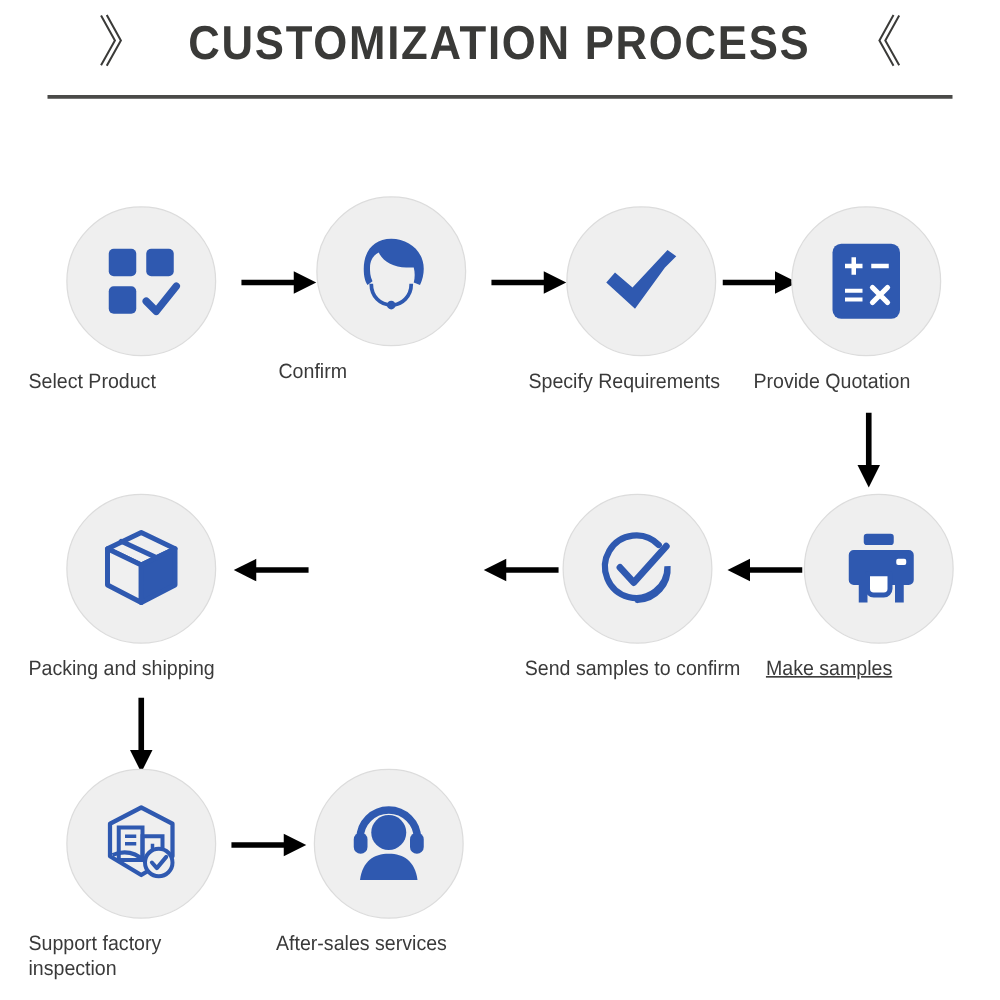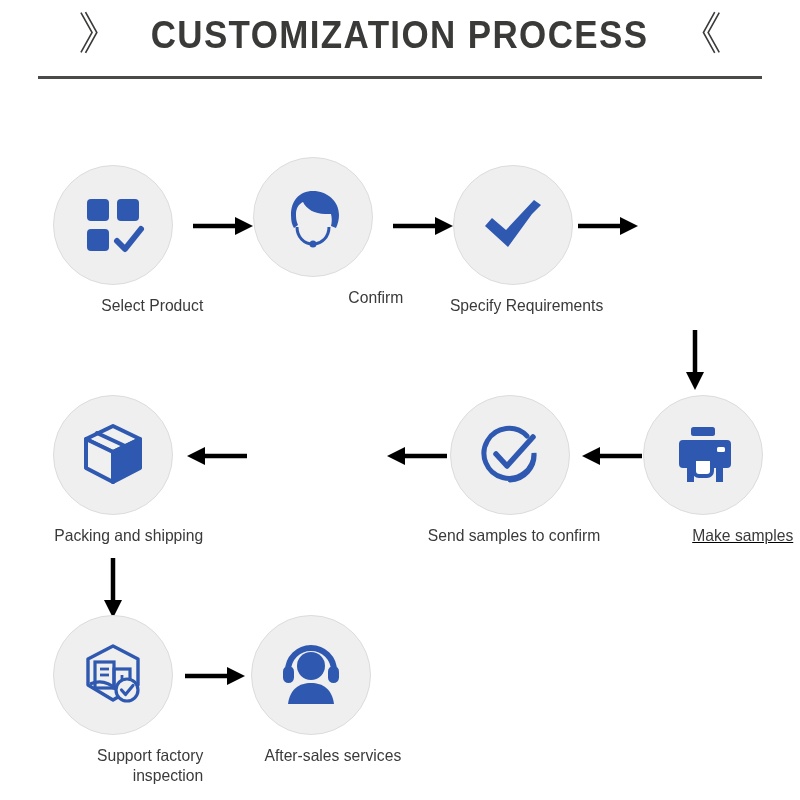--- a/index.html
+++ b/index.html
@@ -35,21 +35,21 @@
     top: -2px;
   }
   .divider {
     position: absolute;
     top: 76px; left: 38px;
     width: 724px; height: 3px;
     background: #4a4a48;
   }
 
   
-  .node { position: absolute; width: 190px; text-align: right; }
+  .node { position: absolute; width: 190px; text-align: left; }
   .circle {
     width: 120px; height: 120px;
     margin: 0 auto;
     border-radius: 50%;
     background: #efefef;
     border: 1px solid #dcdcdc;
     display: flex; align-items: center; justify-content: center;
   }
   .node-label {
     margin-top: 10px;
@@ -117,20 +117,34 @@
       </svg>
     </div>
     <div class="node-label">Specify Requirements</div>
   </div>
 
   <svg class="arrow-h" style="left:578px; top:213px;" width="62" height="26" viewBox="0 0 62 26">
     <line x1="0" y1="13" x2="44" y2="13" stroke="#000" stroke-width="4.5"></line>
     <polygon points="42,4 60,13 42,22" fill="#000"></polygon>
   </svg>
 
+  <div class="node" style="left:598px; top:165px;">
+    <div class="circle">
+      <svg class="icon-svg" width="58" height="64" viewBox="0 0 58 64">
+        <rect x="2" y="2" width="54" height="60" rx="7" fill="#2f59b0"></rect>
+        <rect x="12" y="18" width="14" height="3.6" fill="#fff"></rect>
+        <rect x="17.2" y="12.8" width="3.6" height="14" fill="#fff"></rect>
+        <rect x="33" y="18" width="14" height="3.6" fill="#fff"></rect>
+        <rect x="12" y="38" width="14" height="3.2" fill="#fff"></rect>
+        <rect x="12" y="45" width="14" height="3.2" fill="#fff"></rect>
+        <path d="M34 37 L46 49 M46 37 L34 49" stroke="#fff" stroke-width="4.2" stroke-linecap="round"></path>
+      </svg>
+    </div>
+    <div class="node-label">Provide Quotation</div>
+  </div>
 
   <svg class="arrow-v" style="left:682px; top:330px;" width="26" height="62" viewBox="0 0 26 62">
     <line x1="13" y1="0" x2="13" y2="44" stroke="#000" stroke-width="4.5"></line>
     <polygon points="4,42 13,60 22,42" fill="#000"></polygon>
   </svg>
 
   <div class="node" style="left:18px; top:395px;">
     <div class="circle">
       <svg class="icon-svg" width="66" height="66" viewBox="0 0 66 66">
         <path d="M33 4 L60 17 L33 30 L6 17 Z" fill="#f0f0f0" stroke="#2f59b0" stroke-width="4" stroke-linejoin="round"></path>

